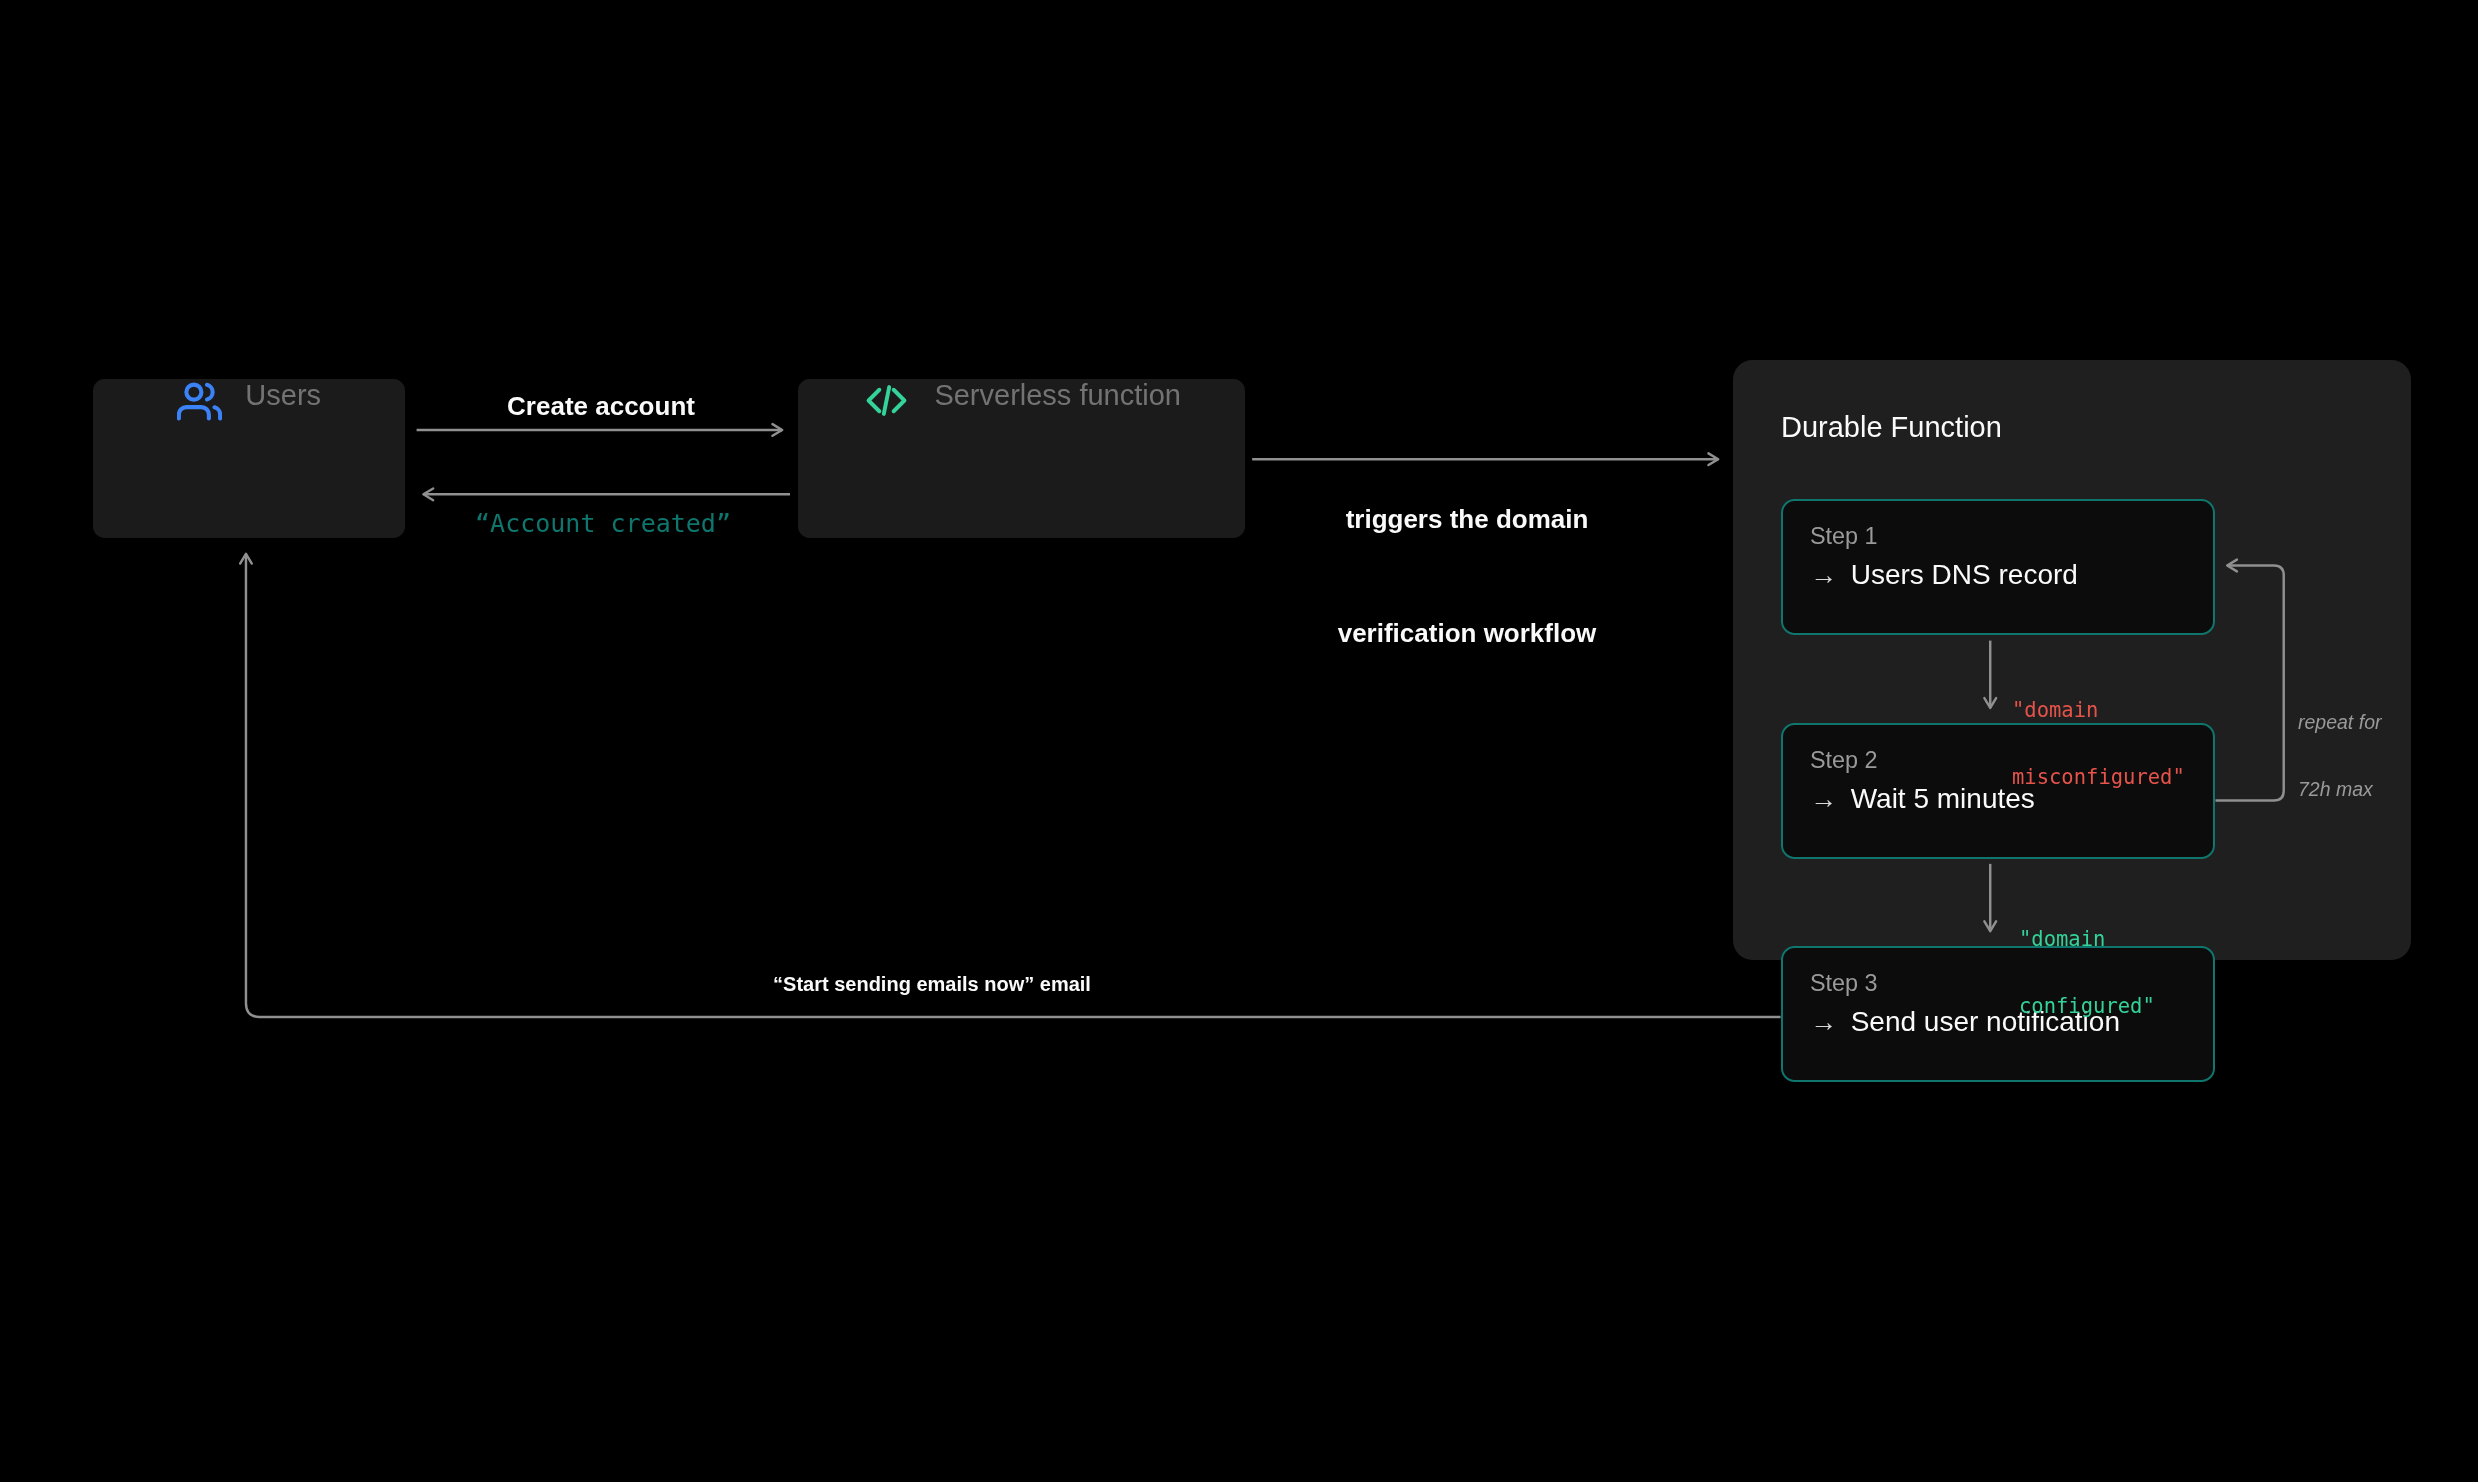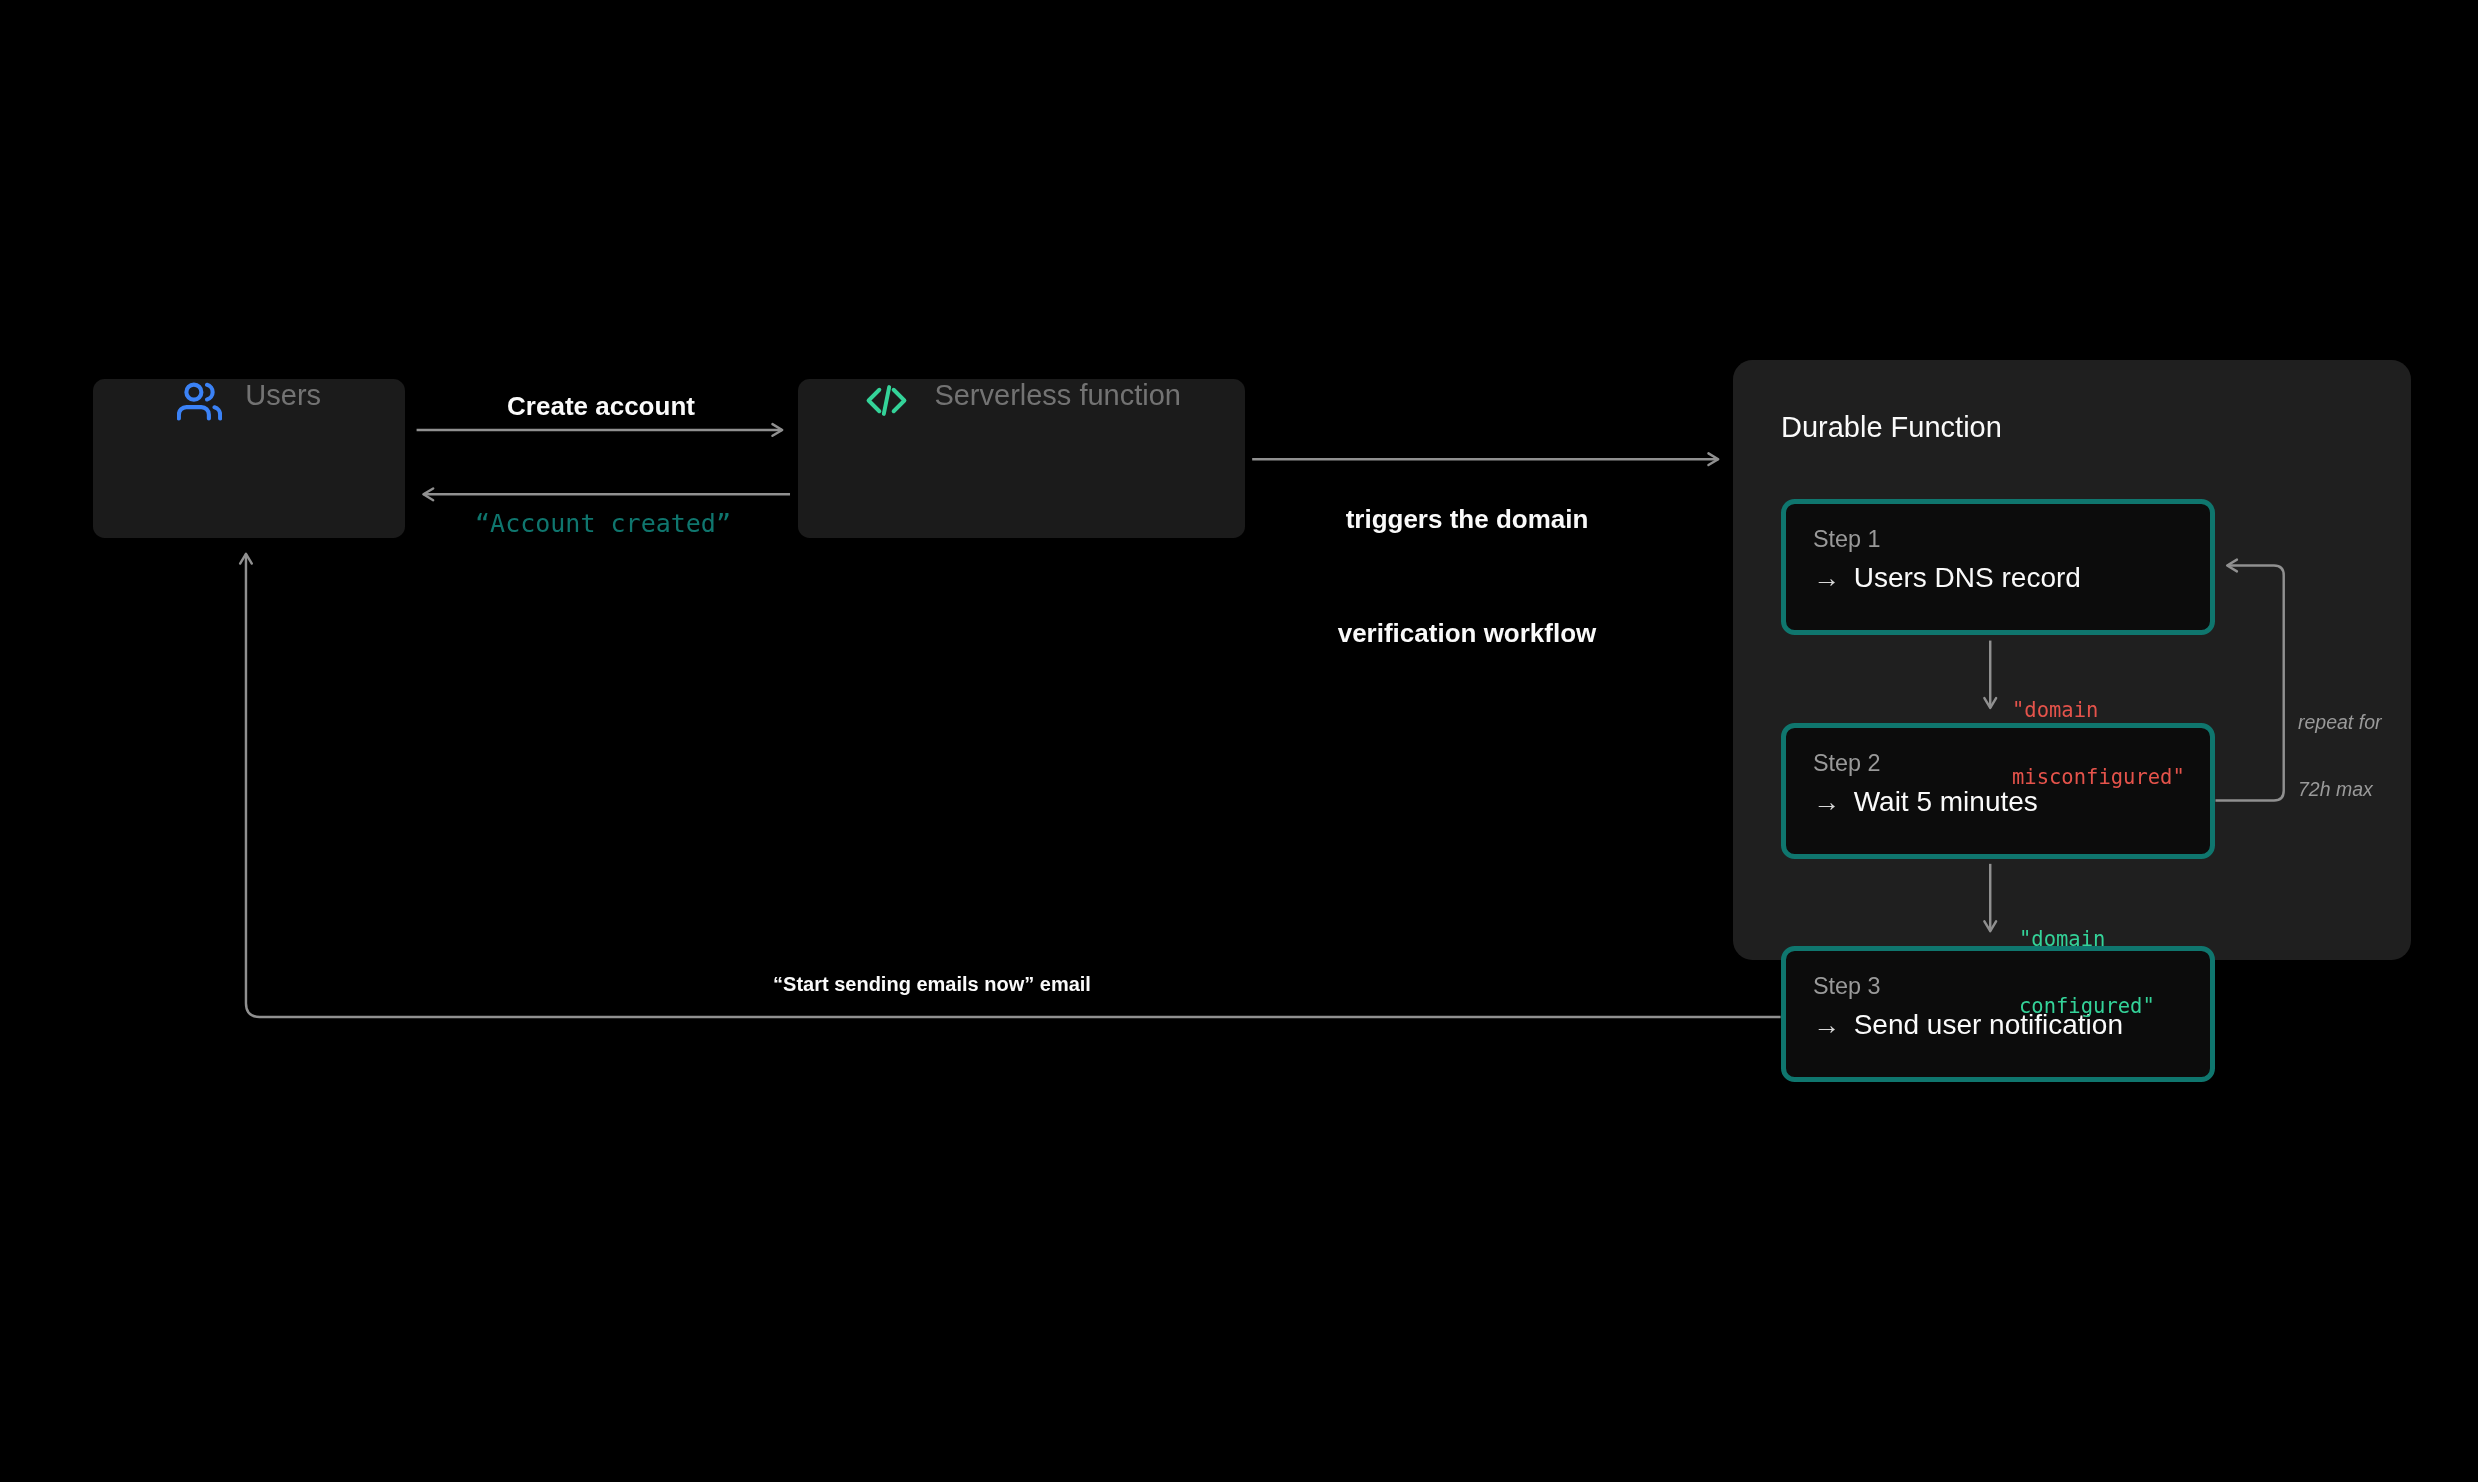--- a/index.html
+++ b/index.html
@@ -41,21 +41,21 @@
     position: absolute;
     left: 48px; top: 51px;
     font-size: 29px;
     color: #fafafa;
   }
   .step {
     position: absolute;
     left: 48px;
     width: 434px; height: 136px;
     background: #0c0c0c;
-    border: 5px solid #0f766e;
+    border: 2px solid #0f766e;
     border-radius: 13.7px;
     padding: 21.5px 27px;
   }
   #step1 { top: 139px; }
   #step2 { top: 363px; }
   #step3 { top: 586px; }
   .step-label { font-size: 23.4px; color: #9a9a9a; }
   .step-action {
     margin-top: 9.8px;
     font-size: 28px;

